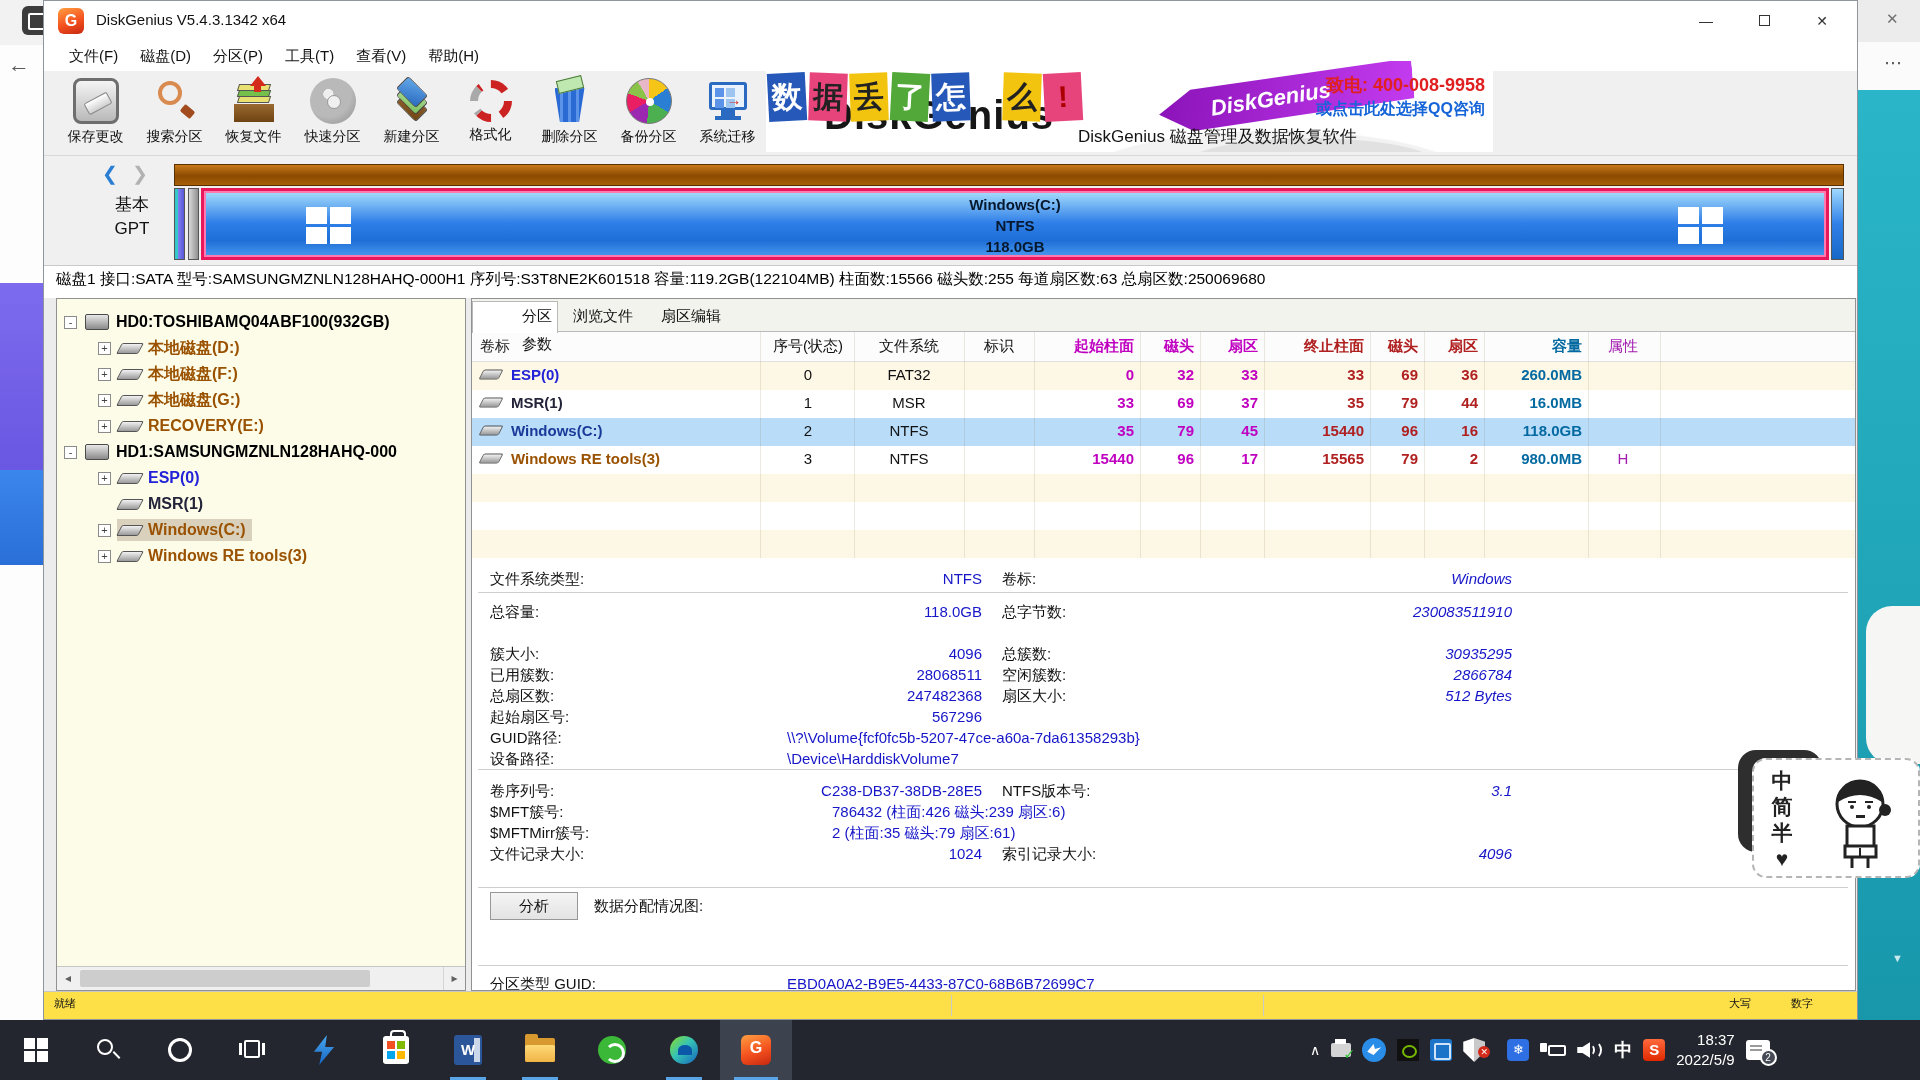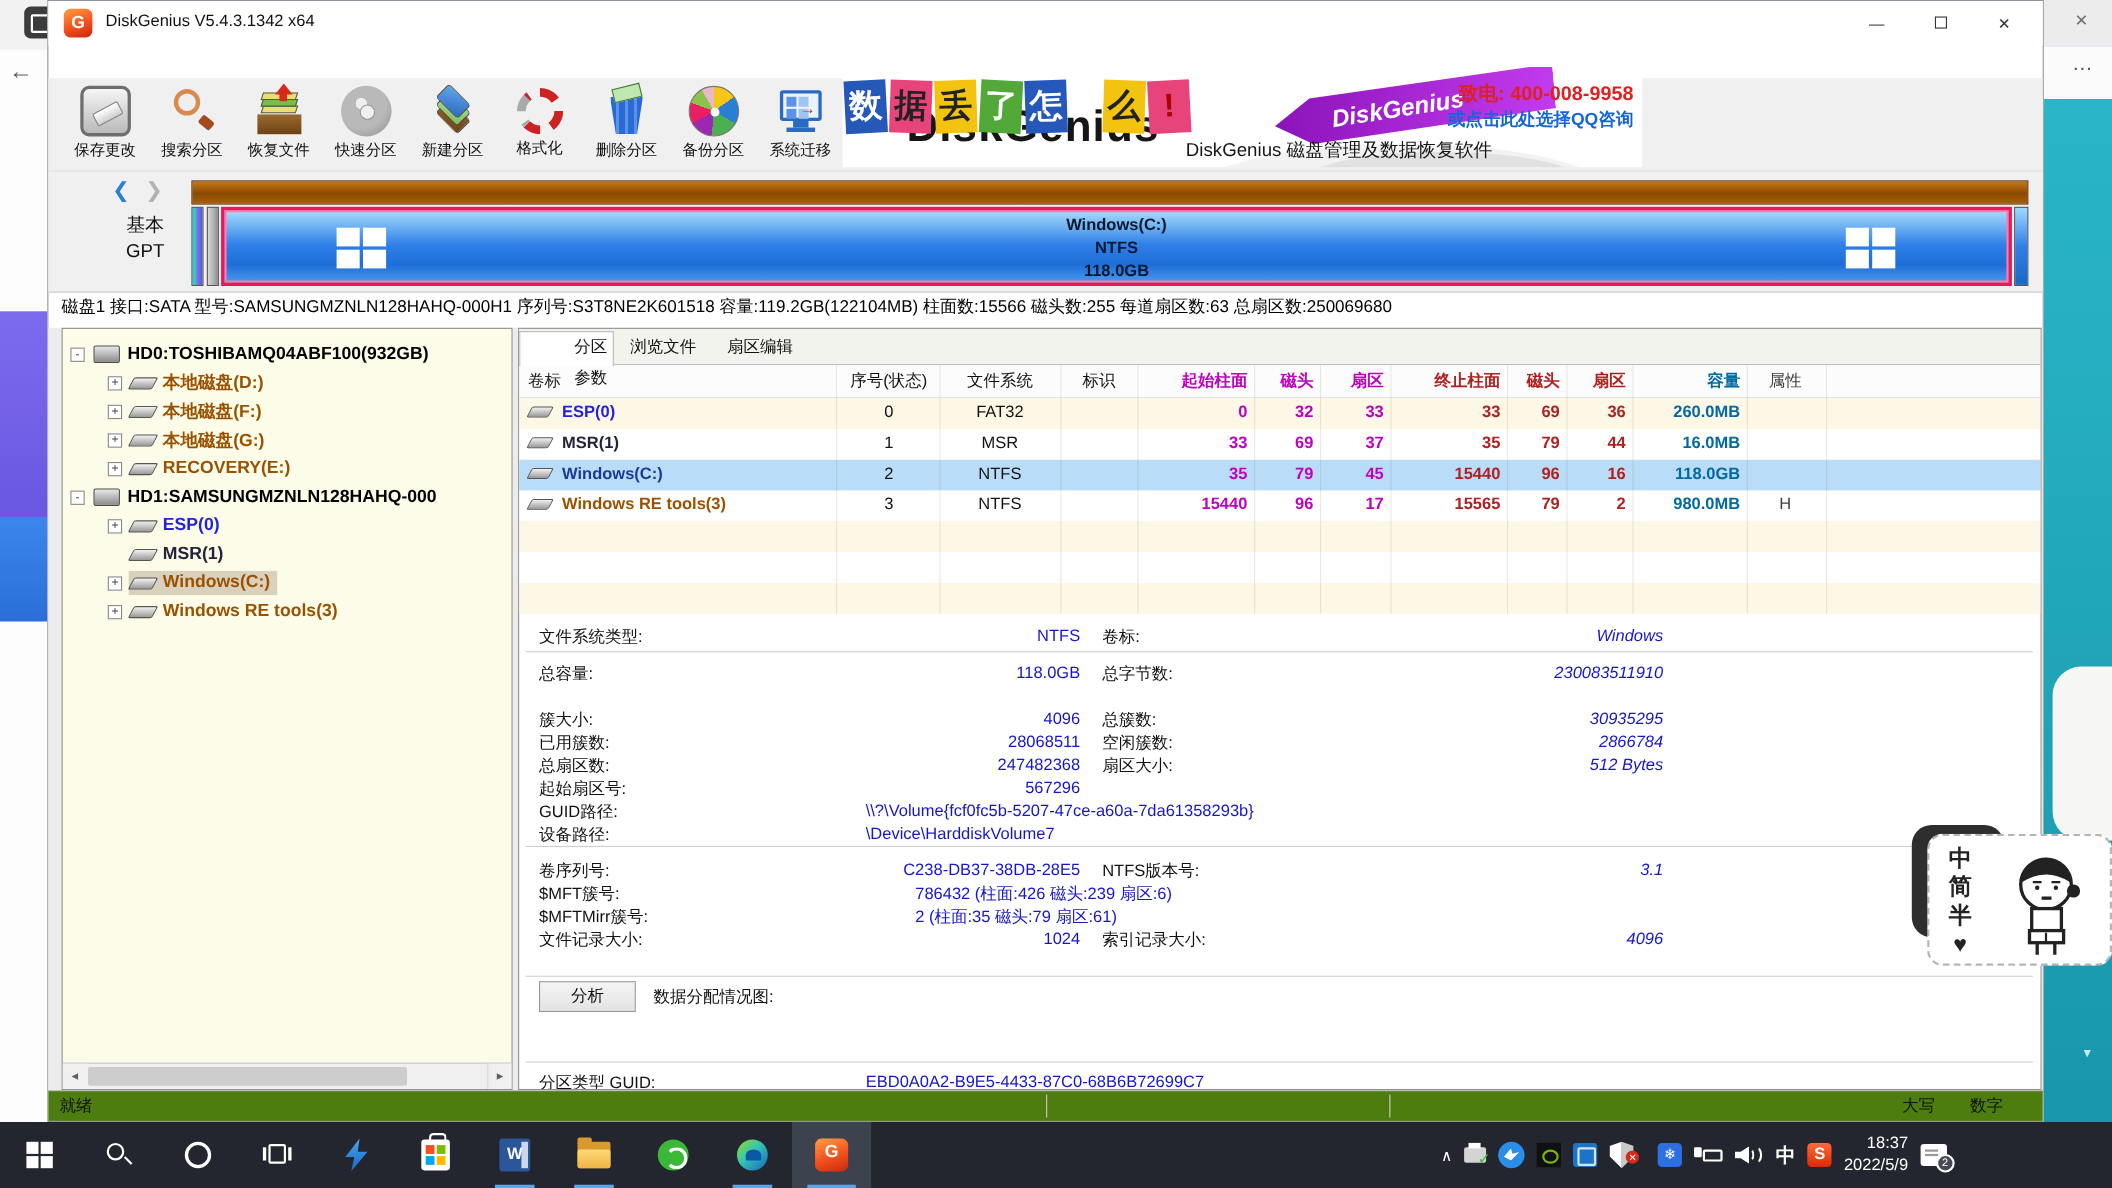--- a/index.html
+++ b/index.html
@@ -153,42 +153,42 @@
   .c-seq { left:290px; width:92px; text-align:center; color:#111; }
   .c-fs  { left:382px; width:110px; text-align:center; color:#111; }
   .c-id  { left:492px; width:70px; text-align:center; color:#111; }
   .c-sc  { left:562px; width:100px; color:#c000c0; }
   .c-sh  { left:668px; width:54px;  color:#c000c0; }
   .c-ss  { left:728px; width:58px;  color:#c000c0; }
   .c-ec  { left:792px; width:100px; color:#b02020; }
   .c-eh  { left:898px; width:48px;  color:#b02020; }
   .c-es  { left:952px; width:54px;  color:#b02020; }
   .c-cap { left:1012px; width:98px; color:#0369a1; }
-  .c-attr{ left:1116px; width:70px; text-align:center; color:#404040; }
+  .c-attr{ left:1116px; width:70px; text-align:center; color:#a21caf; }
   .stripe-a { background:#fdf7e6; } .stripe-b { background:#ffffff; }
   .row-selected { background:#b9dcf8 !important; }
   #gridlines { position:absolute; left:0; top:33px; width:1190px; height:226px; pointer-events:none; }
   #gridlines i { position:absolute; top:0; width:1px; height:100%; background:rgba(120,100,60,.14); }
 
   
   .dsep { position:absolute; left:6px; width:1370px; height:1px; background:#cfcfcf; }
   .drow { position:absolute; left:18px; width:1350px; height:21px; font-size:15px; }
   .dlabel { position:absolute; left:0; color:#111; }
   .dlabel2 { position:absolute; left:512px; color:#111; }
   .dval { color:#1616c8; }
   .dv1 { position:absolute; left:160px; width:332px; text-align:right; }
   .dv2 { position:absolute; left:700px; width:322px; text-align:right;font-style:italic; }
   .dvlong { position:absolute; left:297px; text-align:left; }
   .dvmft { position:absolute; left:342px; text-align:left; }
   #analyze-btn { position:absolute; left:18px; top:593px; width:88px; height:28px; background:linear-gradient(#f5f5f5,#e3e3e3);
     border:1px solid #979797; font-size:15px; color:#111; text-align:center; line-height:26px; }
   #map-label { position:absolute; left:122px; top:598px; font-size:15px; color:#111; }
 
   
-  #statusbar { position:absolute; left:0; top:990px; width:100%; height:28px; background:#4d7c0f; border-top:1px solid #c6c6c6; font-size:15px; color:#111; }
+  #statusbar { position:absolute; left:0; top:990px; width:100%; height:28px; background:#fde047; border-top:1px solid #c6c6c6; font-size:11px; color:#111; }
   #statusbar .ready { position:absolute; left:10px; top:4px; }
   #statusbar .sep { position:absolute; top:3px; width:1px; height:21px; background:#cacaca; }
   #statusbar .caps { position:absolute; left:1685px; top:4px; }
   #statusbar .numlock { position:absolute; left:1747px; top:4px; }
 
   
   #taskbar { position:absolute; left:0; top:1020px; width:1920px; height:60px; background:#23262e; z-index:100; }
   .tb-cell { position:absolute; top:0; width:72px; height:60px; display:flex; align-items:center; justify-content:center; }
   .tb-cell.active-app { background:#3d434e; }
   .run-bar { position:absolute; bottom:0; left:18px; width:36px; height:3px; background:#58a6e8; }
@@ -284,20 +284,28 @@
   <div id="titlebar">
     <div class="dg-logo">G</div>
     <div id="title-text">DiskGenius V5.4.3.1342 x64</div>
     <div class="caption-btns">
       <div class="caption-btn">—</div>
       <div class="caption-btn"><span class="maxbox"></span></div>
       <div class="caption-btn">✕</div>
     </div>
   </div>
 
+  <div id="menubar">
+    <span class="menu-item">文件(F)</span>
+    <span class="menu-item">磁盘(D)</span>
+    <span class="menu-item">分区(P)</span>
+    <span class="menu-item">工具(T)</span>
+    <span class="menu-item">查看(V)</span>
+    <span class="menu-item">帮助(H)</span>
+  </div>
 
   <div id="toolbar">
     <div id="toolbar-items">
       <div class="tb-item">
         <div class="tb-icon i-save"></div>
         <div class="tb-label">保存更改</div>
       </div>
       <div class="tb-item">
         <div class="tb-icon i-search">
             <span class="lens"></span>

